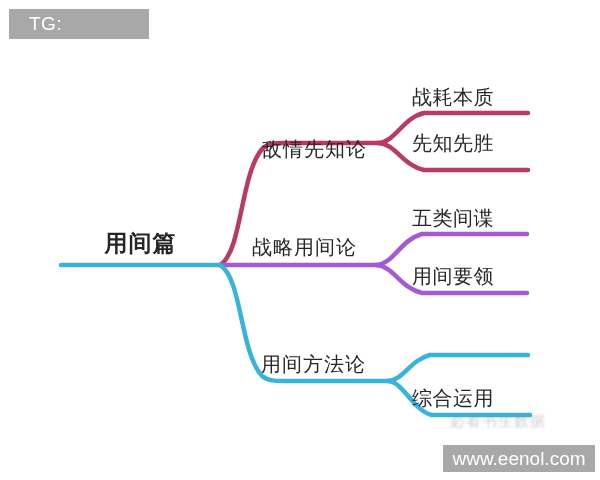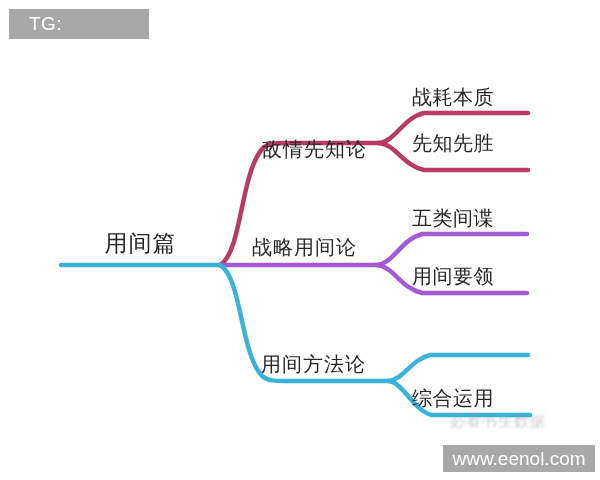--- a/index.html
+++ b/index.html
@@ -23,21 +23,21 @@
     position:absolute;left:450px;top:412px;font-size:15px;color:#8e8e8e;
     opacity:.45;filter:blur(1.2px);letter-spacing:1px;white-space:nowrap;
   }
   svg.links{position:absolute;left:0;top:0;}
   svg.links path{fill:none;stroke-width:4.5;stroke-linecap:round;stroke-linejoin:round;}
   .node{
     position:absolute;color:#262626;font-weight:400;white-space:nowrap;
     cursor:default;
   }
   .root{left:61px;top:228px;width:159px;text-align:center;
-        font-size:23px;font-weight:400;letter-spacing:1px;}
+        font-size:23px;font-weight:700;letter-spacing:1px;}
   .branch{font-size:20px;letter-spacing:1px;}
   .leaf{font-size:20px;letter-spacing:.5px;}
   .b0{left:262px;top:116px;margin-top:20px;}
   .b1{left:252px;top:234px;}
   .b2{left:261px;top:351px;}
   .l0{left:412px;top:84px;}
   .l1{left:412px;top:130px;}
   .l2{left:412px;top:205px;}
   .l3{left:412px;top:263px;}
   .l4{left:412px;top:325px;}

